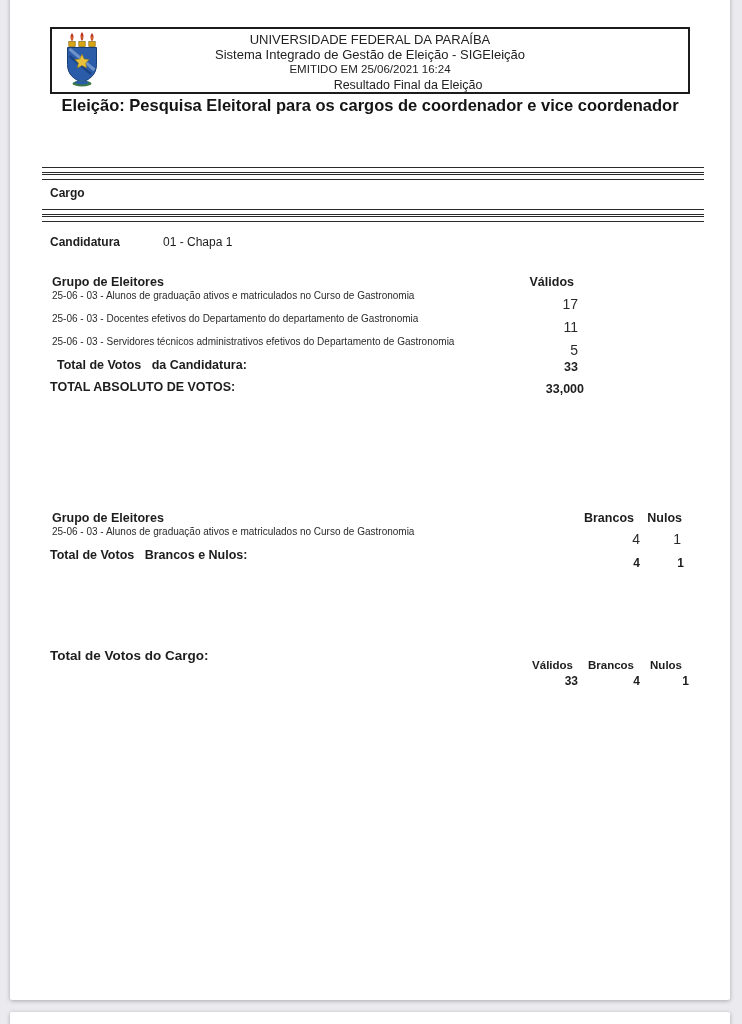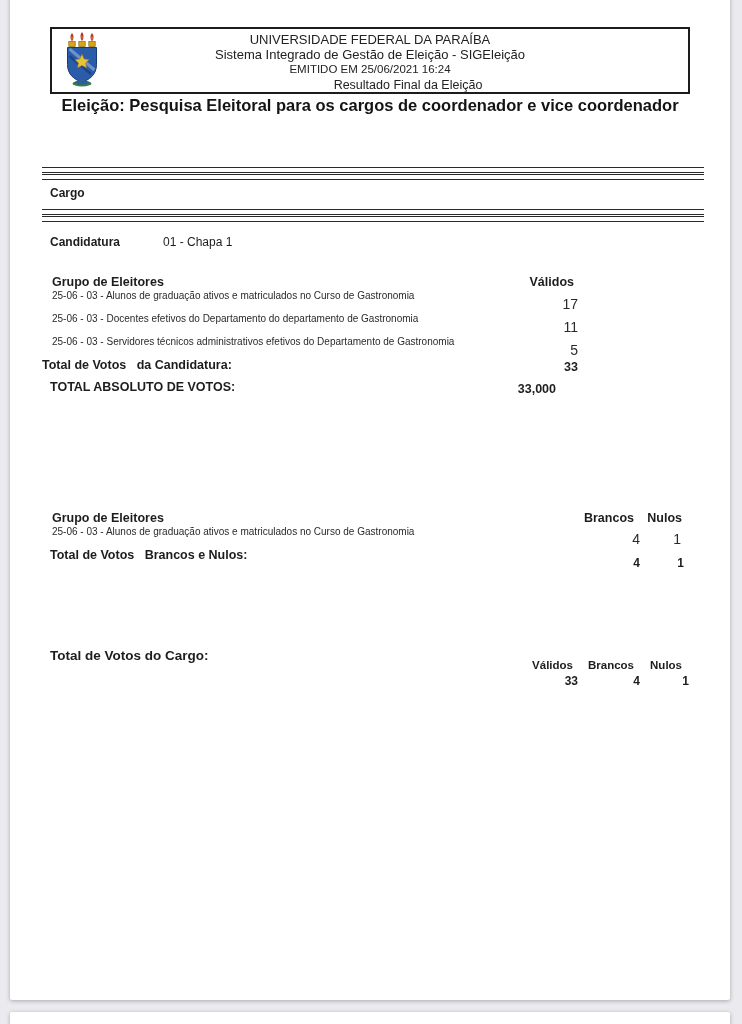--- a/index.html
+++ b/index.html
@@ -105,25 +105,25 @@
 
   <div class="abs row-desc" style="left:42px;top:298px">25-06 - 03 - Alunos de graduação ativos e matriculados no Curso de Gastronomia</div>
   <div class="numcol num" style="left:458px;top:304px">17</div>
 
   <div class="abs row-desc" style="left:42px;top:321px">25-06 - 03 - Docentes efetivos do Departamento do departamento de Gastronomia</div>
   <div class="numcol num" style="left:458px;top:327px">11</div>
 
   <div class="abs row-desc" style="left:42px;top:344px">25-06 - 03 - Servidores técnicos administrativos efetivos do Departamento de Gastronomia</div>
   <div class="numcol num" style="left:458px;top:350px">5</div>
 
-  <div class="abs tot pre" style="left:32px;top:366px">Total de Votos   da Candidatura:</div>
+  <div class="abs tot pre" style="left:47px;top:366px">Total de Votos   da Candidatura:</div>
   <div class="numcol tot" style="left:458px;top:368px">33</div>
 
   <div class="abs tot" style="left:40px;top:388px">TOTAL ABSOLUTO DE VOTOS:</div>
-  <div class="numcol tot" style="left:436px;top:390px">33,000</div>
+  <div class="numcol tot" style="left:464px;top:390px">33,000</div>
 
   <div class="abs th" style="left:42px;top:519px">Grupo de Eleitores</div>
   <div class="numcol th" style="left:514px;top:519px">Brancos</div>
   <div class="numcol th" style="left:562px;top:519px">Nulos</div>
 
   <div class="abs row-desc" style="left:42px;top:534px">25-06 - 03 - Alunos de graduação ativos e matriculados no Curso de Gastronomia</div>
   <div class="numcol num" style="left:520px;top:539px">4</div>
   <div class="numcol num" style="left:561px;top:539px">1</div>
 
   <div class="abs tot pre" style="left:40px;top:556px">Total de Votos   Brancos e Nulos:</div>

